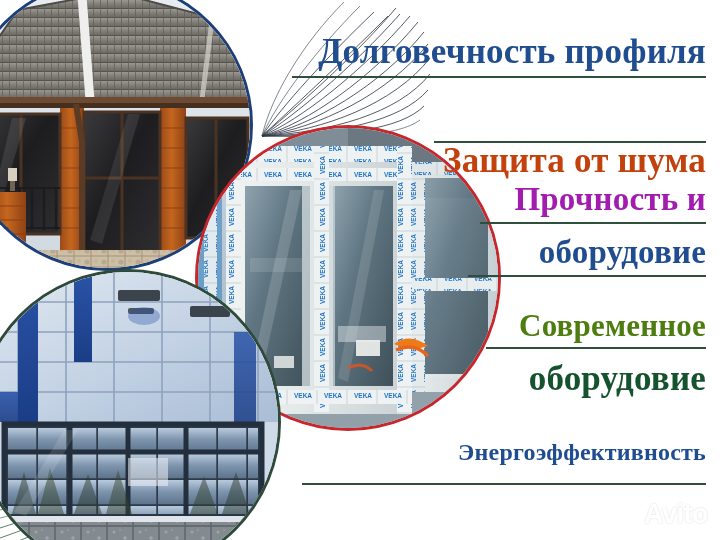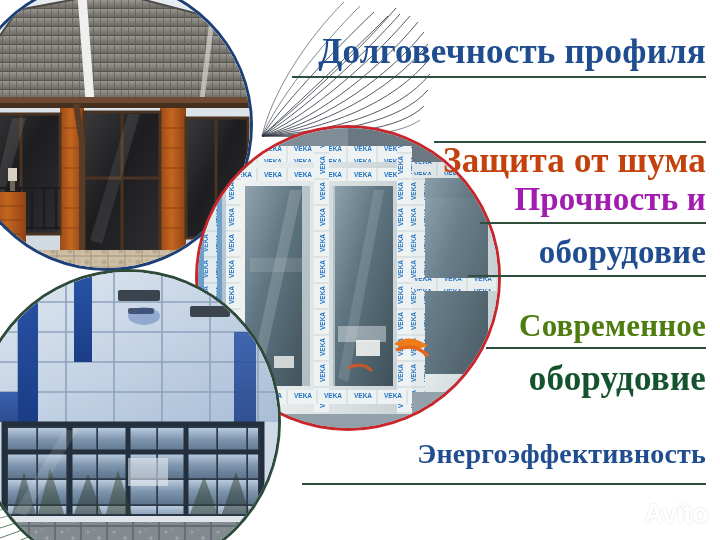--- a/index.html
+++ b/index.html
@@ -396,21 +396,21 @@
     <div class="rule" style="top: 222px; width: 226px; background: rgb(47, 79, 61);"></div>
 
     <div class="line blue" style="top: 236px; font-size: 33px; color: rgb(31, 77, 143);">оборудовие</div>
     <div class="rule" style="top: 275px; width: 238px; background: rgb(47, 79, 61);"></div>
 
     <div class="line red" style="top: 310px; font-size: 31px; color: #4d7c0f;">Современное</div>
     <div class="rule" style="top: 347px; width: 220px; background: rgb(47, 79, 61);"></div>
 
     <div class="line red" style="top: 361px; font-size: 35px; color: #14532d;">оборудовие</div>
 
-    <div class="line blue" style="top: 440px; font-size: 28px; color: rgb(31, 77, 143);">Энергоэффективность</div>
+    <div class="line blue" style="top: 440px; font-size: 24px; color: rgb(31, 77, 143);">Энергоэффективность</div>
     <div class="rule" style="top: 483px; width: 404px; background: rgb(47, 79, 61);"></div>
   </div>
 
   <div id="watermark">
     <svg width="24" height="24" viewBox="0 0 24 24">
       <circle cx="6.5" cy="6" r="4.1" fill="#ffffff" opacity=".85"></circle>
       <circle cx="17" cy="5.4" r="3.2" fill="#ffffff" opacity=".85"></circle>
       <circle cx="6" cy="17" r="5.4" fill="#ffffff" opacity=".85"></circle>
       <circle cx="17.6" cy="16.4" r="4.4" fill="#ffffff" opacity=".85"></circle>
     </svg>

